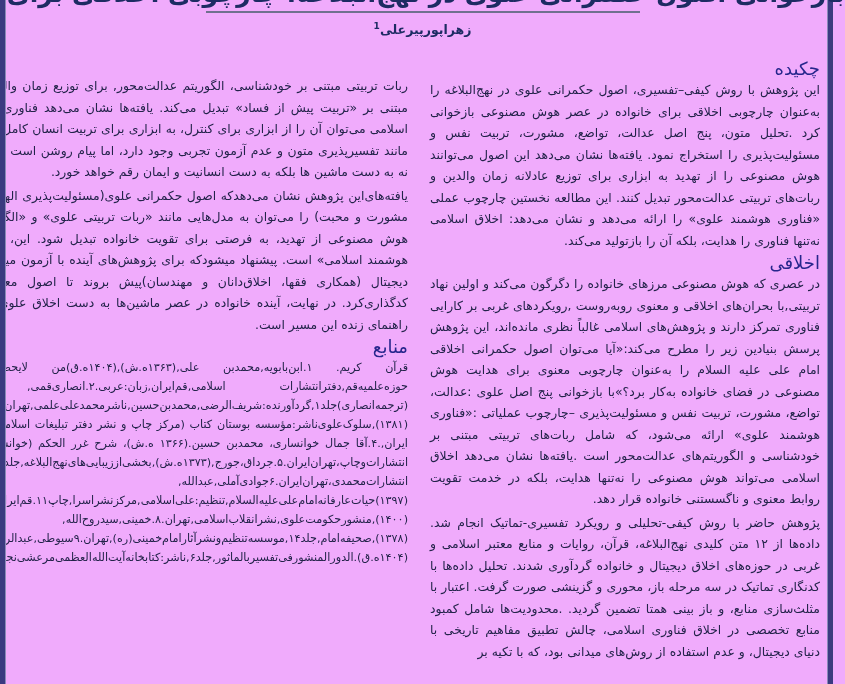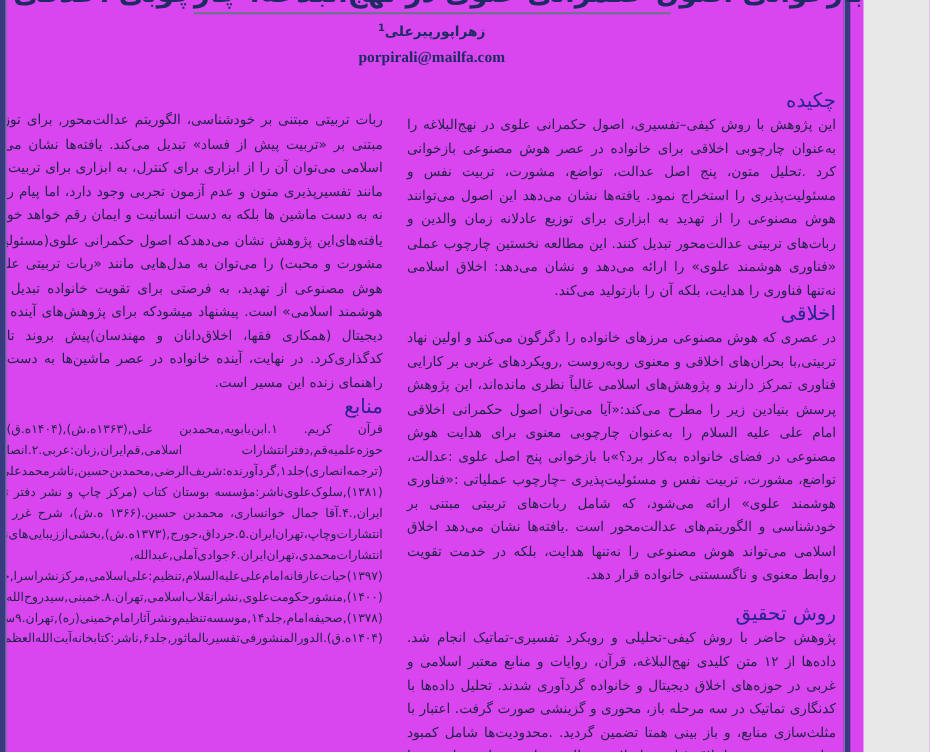--- a/index.html
+++ b/index.html
@@ -1,19 +1,19 @@
 <!DOCTYPE html>
 <html><head>
 <meta charset="utf-8">
 <style>
   html,body{margin:0;padding:0;background:#e8e8e8;}
   .page{
     position:relative;
-    width:785px;height:684px;
-    background:#d946ef;
+    width:845px;height:684px;
+    background:#f0abfc;
     overflow:hidden;
     font-family:"DejaVu Sans",sans-serif;
     color:#23234a;
   }
   .border-bar{position:absolute;top:0;height:100%;width:6px;background:#3a3a80;}
   .border-bar.left{left:0;box-shadow:inset -1px 0 0 #8a8ab8;}
   .border-bar.right{right:12px;box-shadow:inset 1px 0 0 #8a8ab8;}
 
   header{position:relative;padding-top:0;}
   .clipped-title{
@@ -77,33 +77,31 @@
   <div class="border-bar right"></div>
 
   <header>
     <div class="clipped-title">
       <span>بازخوانی اصول حکمرانی علوی در نهج‌البلاغه؛ چارچوبی اخلاقی برای خانواده در عصر هوش مصنوعی</span>
     </div>
     <div class="title-underline"></div>
     <div class="author-line">
       <span>زهراپورپیرعلی</span><sup>1</sup>
     </div>
-    <div class="email-line">porpirali@mailfa.com</div>
   </header>
 
   <main>
 
     <section class="col col-first">
       <h2>چکیده</h2>
       <p>این پژوهش با روش کیفی–تفسیری، اصول حکمرانی علوی در نهج‌البلاغه را به‌عنوان چارچوبی اخلاقی برای خانواده در عصر هوش مصنوعی بازخوانی کرد .تحلیل متون، پنج اصل عدالت، تواضع، مشورت، تربیت نفس و مسئولیت‌پذیری را استخراج نمود. یافته‌ها نشان می‌دهد این اصول می‌توانند هوش مصنوعی را از تهدید به ابزاری برای توزیع عادلانه زمان والدین و ربات‌های تربیتی عدالت‌محور تبدیل کنند. این مطالعه نخستین چارچوب عملی «فناوری هوشمند علوی» را ارائه می‌دهد و نشان می‌دهد: اخلاق اسلامی نه‌تنها فناوری را هدایت، بلکه آن را بازتولید می‌کند.</p>
 
       <h2 class="small-gap-above">اخلاقی</h2>
       <p>در عصری که هوش مصنوعی مرزهای خانواده را دگرگون می‌کند و اولین نهاد تربیتی,با بحران‌های اخلاقی و معنوی روبه‌روست ,رویکردهای غربی بر کارایی فناوری تمرکز دارند و پژوهش‌های اسلامی غالباً نظری مانده‌اند، این پژوهش پرسش بنیادین زیر را مطرح می‌کند:«آیا می‌توان اصول حکمرانی اخلاقی امام علی علیه السلام را به‌عنوان چارچوبی معنوی برای هدایت هوش مصنوعی در فضای خانواده به‌کار برد؟»با بازخوانی پنج اصل علوی :عدالت، تواضع، مشورت، تربیت نفس و مسئولیت‌پذیری –چارچوب عملیاتی :«فناوری هوشمند علوی» ارائه می‌شود، که شامل ربات‌های تربیتی مبتنی بر خودشناسی و الگوریتم‌های عدالت‌محور است .یافته‌ها نشان می‌دهد اخلاق اسلامی می‌تواند هوش مصنوعی را نه‌تنها هدایت، بلکه در خدمت تقویت روابط معنوی و ناگسستنی خانواده قرار دهد.</p>
 
-      <h2 class="gap-above">روش تحقیق</h2>
       <p>پژوهش حاضر با روش کیفی-تحلیلی و رویکرد تفسیری-تماتیک انجام شد. داده‌ها از ۱۲ متن کلیدی نهج‌البلاغه، قرآن، روایات و منابع معتبر اسلامی و غربی در حوزه‌های اخلاق دیجیتال و خانواده گردآوری شدند. تحلیل داده‌ها با کدنگاری تماتیک در سه مرحله باز، محوری و گزینشی صورت گرفت. اعتبار با مثلث‌سازی منابع، و باز بینی همتا  تضمین گردید. .محدودیت‌ها شامل کمبود منابع تخصصی در اخلاق فناوری اسلامی، چالش تطبیق مفاهیم تاریخی با دنیای دیجیتال، و عدم استفاده از روش‌های میدانی بود، که با تکیه بر</p>
     </section>
 
     <section class="col col-second">
       <p>ربات تربیتی مبتنی بر خودشناسی، الگوریتم عدالت‌محور, برای توزیع زمان والدین و سیستم هشدار زودهنگام مبتنی بر «تربیت پیش از فساد» تبدیل می‌کند. یافته‌ها نشان می‌دهد فناوری ذاتاً خنثی نیست، اما با اخلاق اسلامی می‌توان آن را از ابزاری برای کنترل، به ابزاری برای تربیت انسان کامل بازتولید کرد. اگرچه چالش‌هایی مانند تفسیرپذیری متون و عدم آزمون تجربی وجود دارد، اما پیام روشن است : آینده خانواده در عصر دیجیتال، نه به دست ماشین ها بلکه به دست انسانیت و ایمان رقم خواهد خورد.</p>
       <p>یافته‌های‌این پژوهش نشان می‌دهدکه اصول حکمرانی علوی(مسئولیت‌پذیری الهی، عدالت توزیعی، تربیت نفس، مشورت و محبت) را می‌توان به مدل‌هایی مانند «ربات تربیتی علوی» و «الگوریتم عدالت‌محور»تبدیل کرد تا هوش مصنوعی از تهدید، به فرصتی برای تقویت خانواده تبدیل شود. این، نخستین گام به سوی «فناوری هوشمند اسلامی» است. پیشنهاد میشودکه برای پژوهش‌های آینده  با آزمون میدانی این مدل‌ها و توسعه اجتهاد دیجیتال (همکاری فقها، اخلاق‌دانان و مهندسان)پیش بروند تا اصول معنوی را در سیستم‌های‌دیجیتال کدگذاری‌کرد. در نهایت، آینده خانواده در عصر ماشین‌ها به دست اخلاق علوی رقم خواهد خوردو نهج‌البلاغه، راهنمای زنده این مسیر است.</p>
 
       <h2 class="small-gap-above">منابع</h2>
       <p class="refs">قرآن کریم. ۱.ابن‌بابویه,محمدبن علی,(۱۳۶۳ه.ش),(۱۴۰۴ه.ق)من لایحضره‌الفقیه,جلد۳,ناشر:جامعه‌مدرسین حوزه‌علمیه‌قم,دفترانتشارات اسلامی,قم‌ایران,زبان:عربی.۲.انصاری‌قمی, محمدعلی,(۱۳۷۰),نهج‌البلاغة,(ترجمه‌انصاری)جلد۱,گردآورنده:شریف‌الرضی,محمدبن‌حسین,ناشرمحمدعلی‌علمی,تهران‌ایران.۳.اسحاقی,سیدحسین,(۱۳۸۱),سلوک‌علوی‌ناشر:مؤسسه بوستان کتاب (مرکز چاپ و نشر دفتر تبلیغات اسلامی حوزه علمیه قم).چاپ اول قم – ایران,.۴.آقا جمال خوانساری، محمدبن حسین.(۱۳۶۶ ه.ش)، شرح غرر الحکم (خوانساری)،جلد:۵.دانشگاه‌تهران.مؤسسه انتشارات‌وچاپ،تهران‌ایران.۵.جرداق،جورج,(۱۳۷۳ه.ش),بخشی‌اززیبایی‌های‌نهج‌البلاغه,جلد۱,کانون انتشارات‌محمدی،تهران‌ایران.۶جوادی‌آملی,عبدالله,(۱۳۹۷)حیات‌عارفانه‌امام‌علی‌علیه‌السلام,تنظیم:علی‌اسلامی,مرکزنشراسرا,چاپ۱۱.قم‌ایران.۷.خامنه‌ای,سیدعلی,(۱۴۰۰),منشورحکومت‌علوی,نشرانقلاب‌اسلامی,تهران.۸.خمینی,سیدروح‌الله,(۱۳۷۸),صحیفه‌امام,جلد۱۴,موسسه‌تنظیم‌ونشرآثارامام‌خمینی(ره),تهران.۹سیوطی,عبدالرحمن‌بن‌ابی‌بکر,(۱۴۰۴ه.ق).الدورالمنشورفی‌تفسیربالماثور,جلد۶,ناشر:کتابخانه‌آیت‌الله‌العظمی‌مرعشی‌نجفی(ره),قم‌ایران.۱۰.قمی,شیخ‌عباس</p>
     </section>

